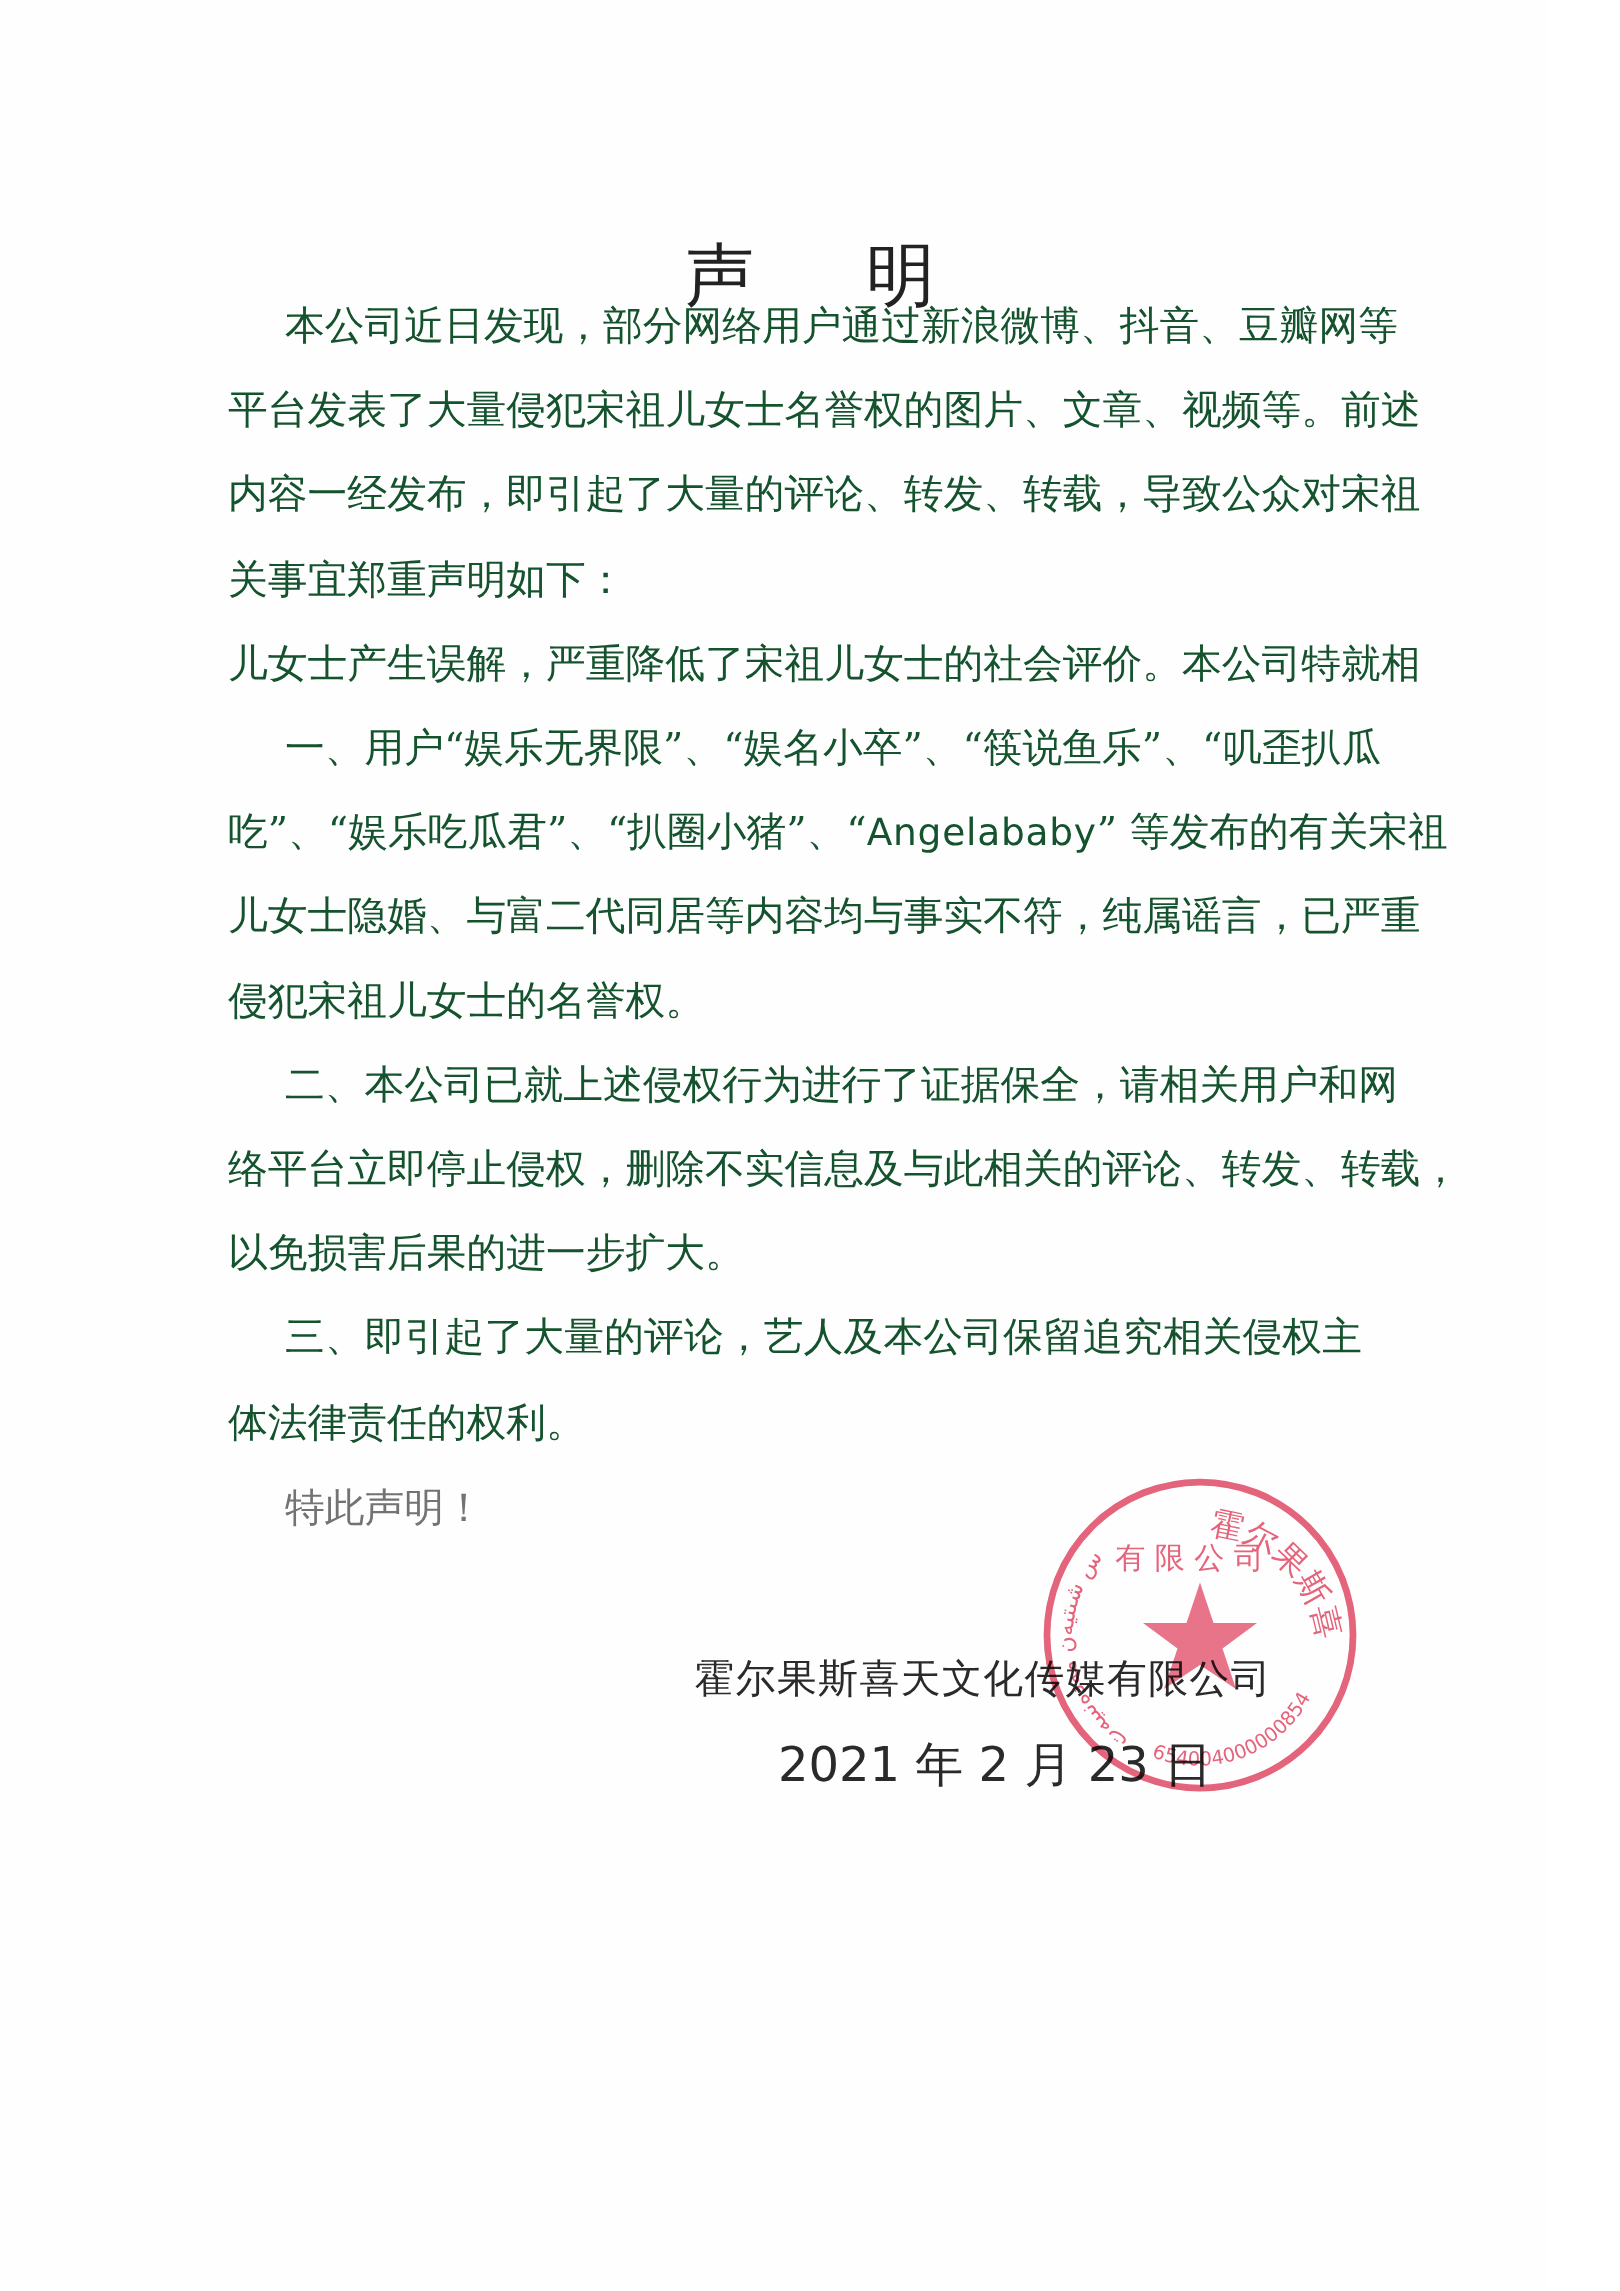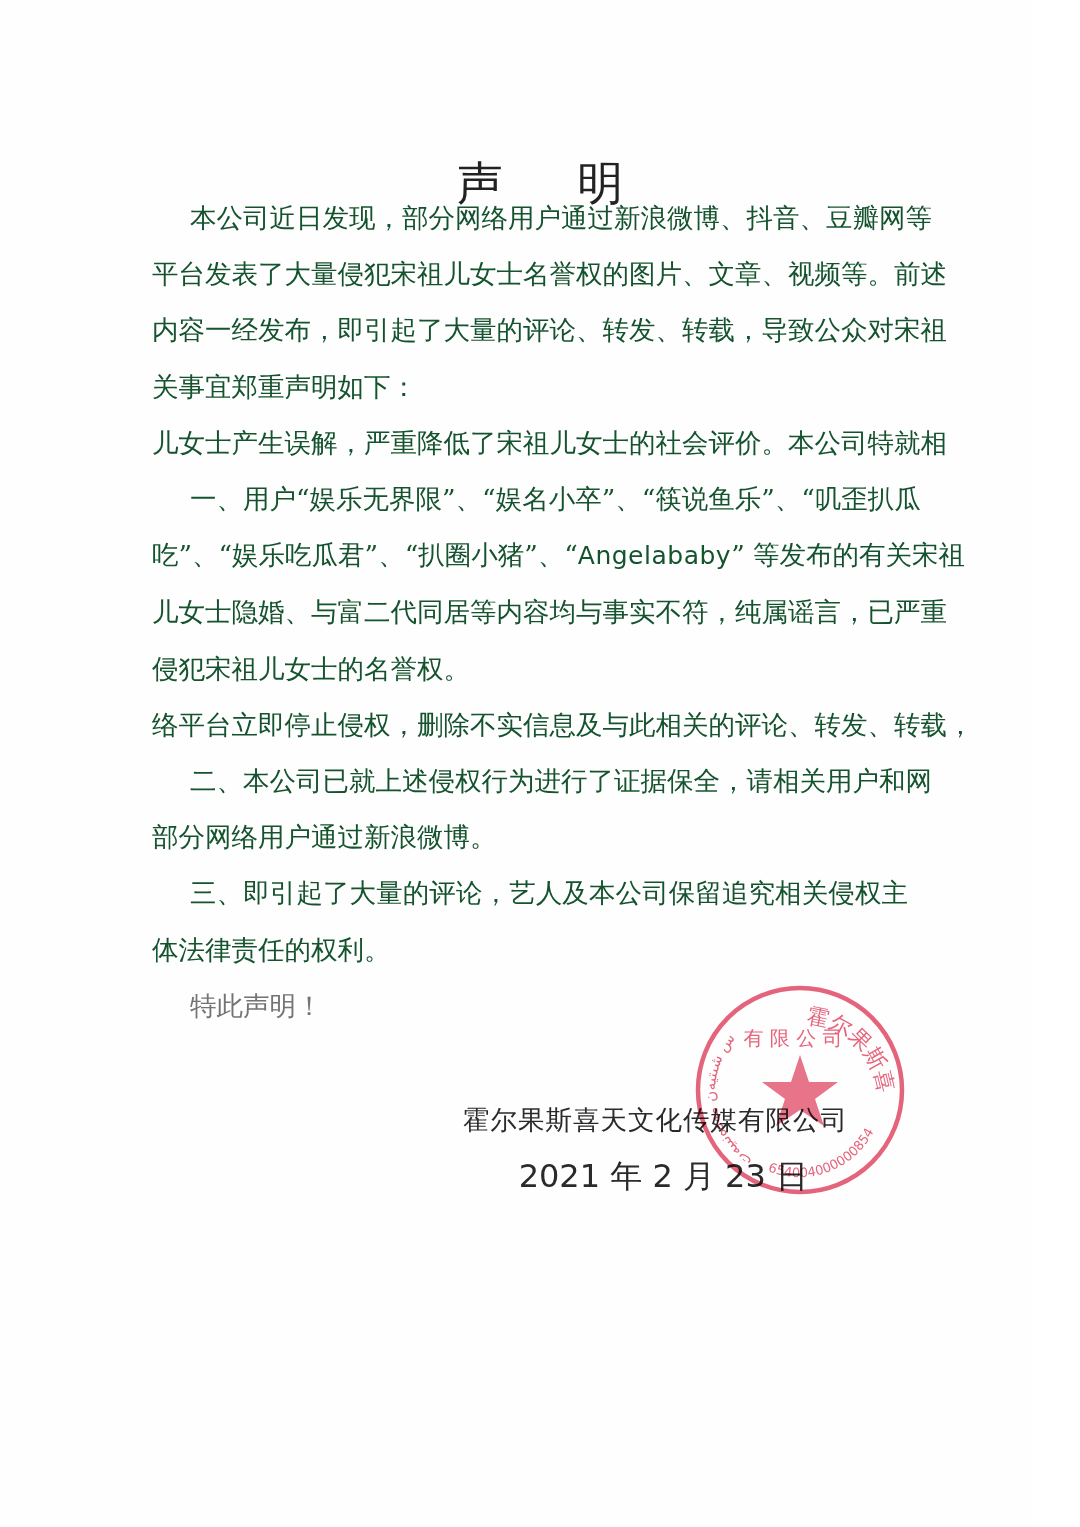--- a/index.html
+++ b/index.html
@@ -128,23 +128,23 @@
     </div>
 
     <div>
       <span class="line indent">一、用户“娱乐无界限”、“娱名小卒”、“筷说鱼乐”、“叽歪扒瓜</span>
       <span class="line"><span>吃”、“娱乐吃瓜君”、“扒圈小猪”、“</span><span class="latin">Angelababy</span><span>” 等发布的有关宋祖</span></span>
       <span class="line">儿女士隐婚、与富二代同居等内容均与事实不符，纯属谣言，已严重</span>
       <span class="line last">侵犯宋祖儿女士的名誉权。</span>
     </div>
 
     <div>
+      <span class="line indent">二、本公司已就上述侵权行为进行了证据保全，请相关用户和网</span>
       <span class="line">络平台立即停止侵权，删除不实信息及与此相关的评论、转发、转载，</span>
-      <span class="line indent">二、本公司已就上述侵权行为进行了证据保全，请相关用户和网</span>
-      <span class="line last">部分网络用户通过新浪微博。</span>
+      <span class="line last">以免损害后果的进一步扩大。</span>
     </div>
 
     <div>
       <span class="line indent">三、即引起了大量的评论，艺人及本公司保留追究相关侵权主</span>
       <span class="line last">体法律责任的权利。</span>
     </div>
   </div>
 
   <div class="closing">特此声明！</div>
 

